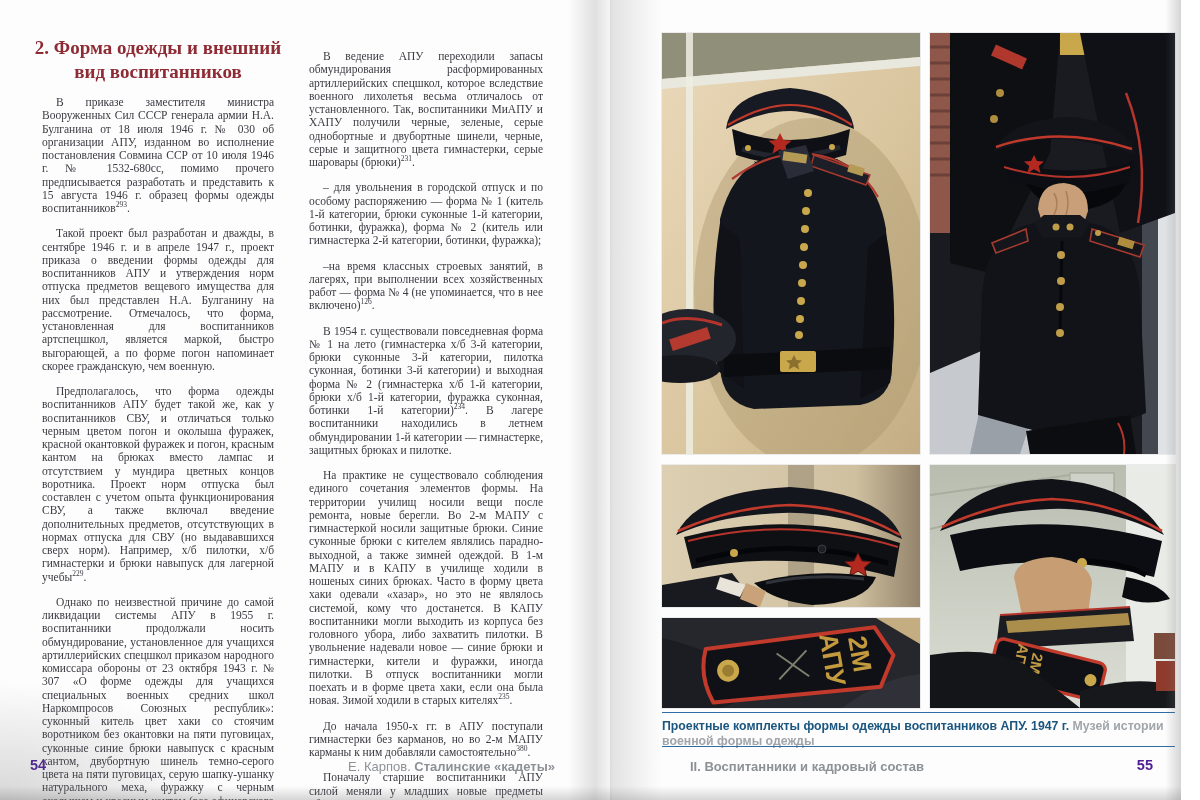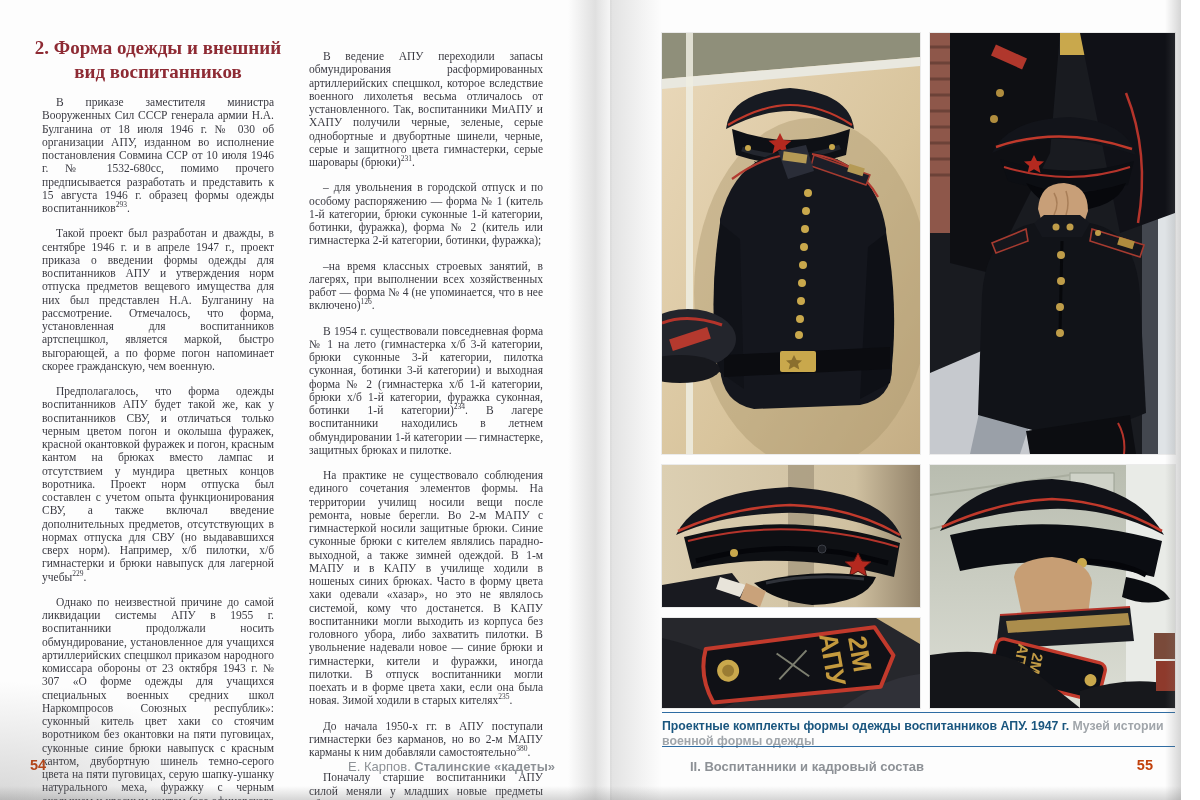--- a/index.html
+++ b/index.html
@@ -28,21 +28,21 @@
   .photo{position:absolute;box-shadow:0 0 0 1px rgba(0,0,0,0.07);background:#eee;}
   .photo svg{display:block;width:100%;height:100%;}
   
   .cap-rule{position:absolute;left:662px;width:513px;height:0;border-top:1.5px solid #2e6ca3;}
   .caption{position:absolute;left:662px;top:719px;width:513px;
            font-family:"Liberation Sans","DejaVu Sans",sans-serif;font-size:12.3px;line-height:15px;}
   .caption .b{font-weight:bold;color:#1a567f;}
   .caption .src{color:#a0a5aa;font-weight:bold;}
   
   .pagenum{position:absolute;font-family:"Liberation Sans","DejaVu Sans",sans-serif;
-           font-size:14.5px;font-weight:bold;color:#c2410c;}
+           font-size:14.5px;font-weight:bold;color:#4c1d95;}
   .runfoot{position:absolute;font-family:"Liberation Sans","DejaVu Sans",sans-serif;
            font-size:13px;color:#8d9196;}
   .runfoot .b{font-weight:bold;}
 </style>
 </head>
 <body>
 
 <div id="spread">
 
   <div class="col" id="col1">

